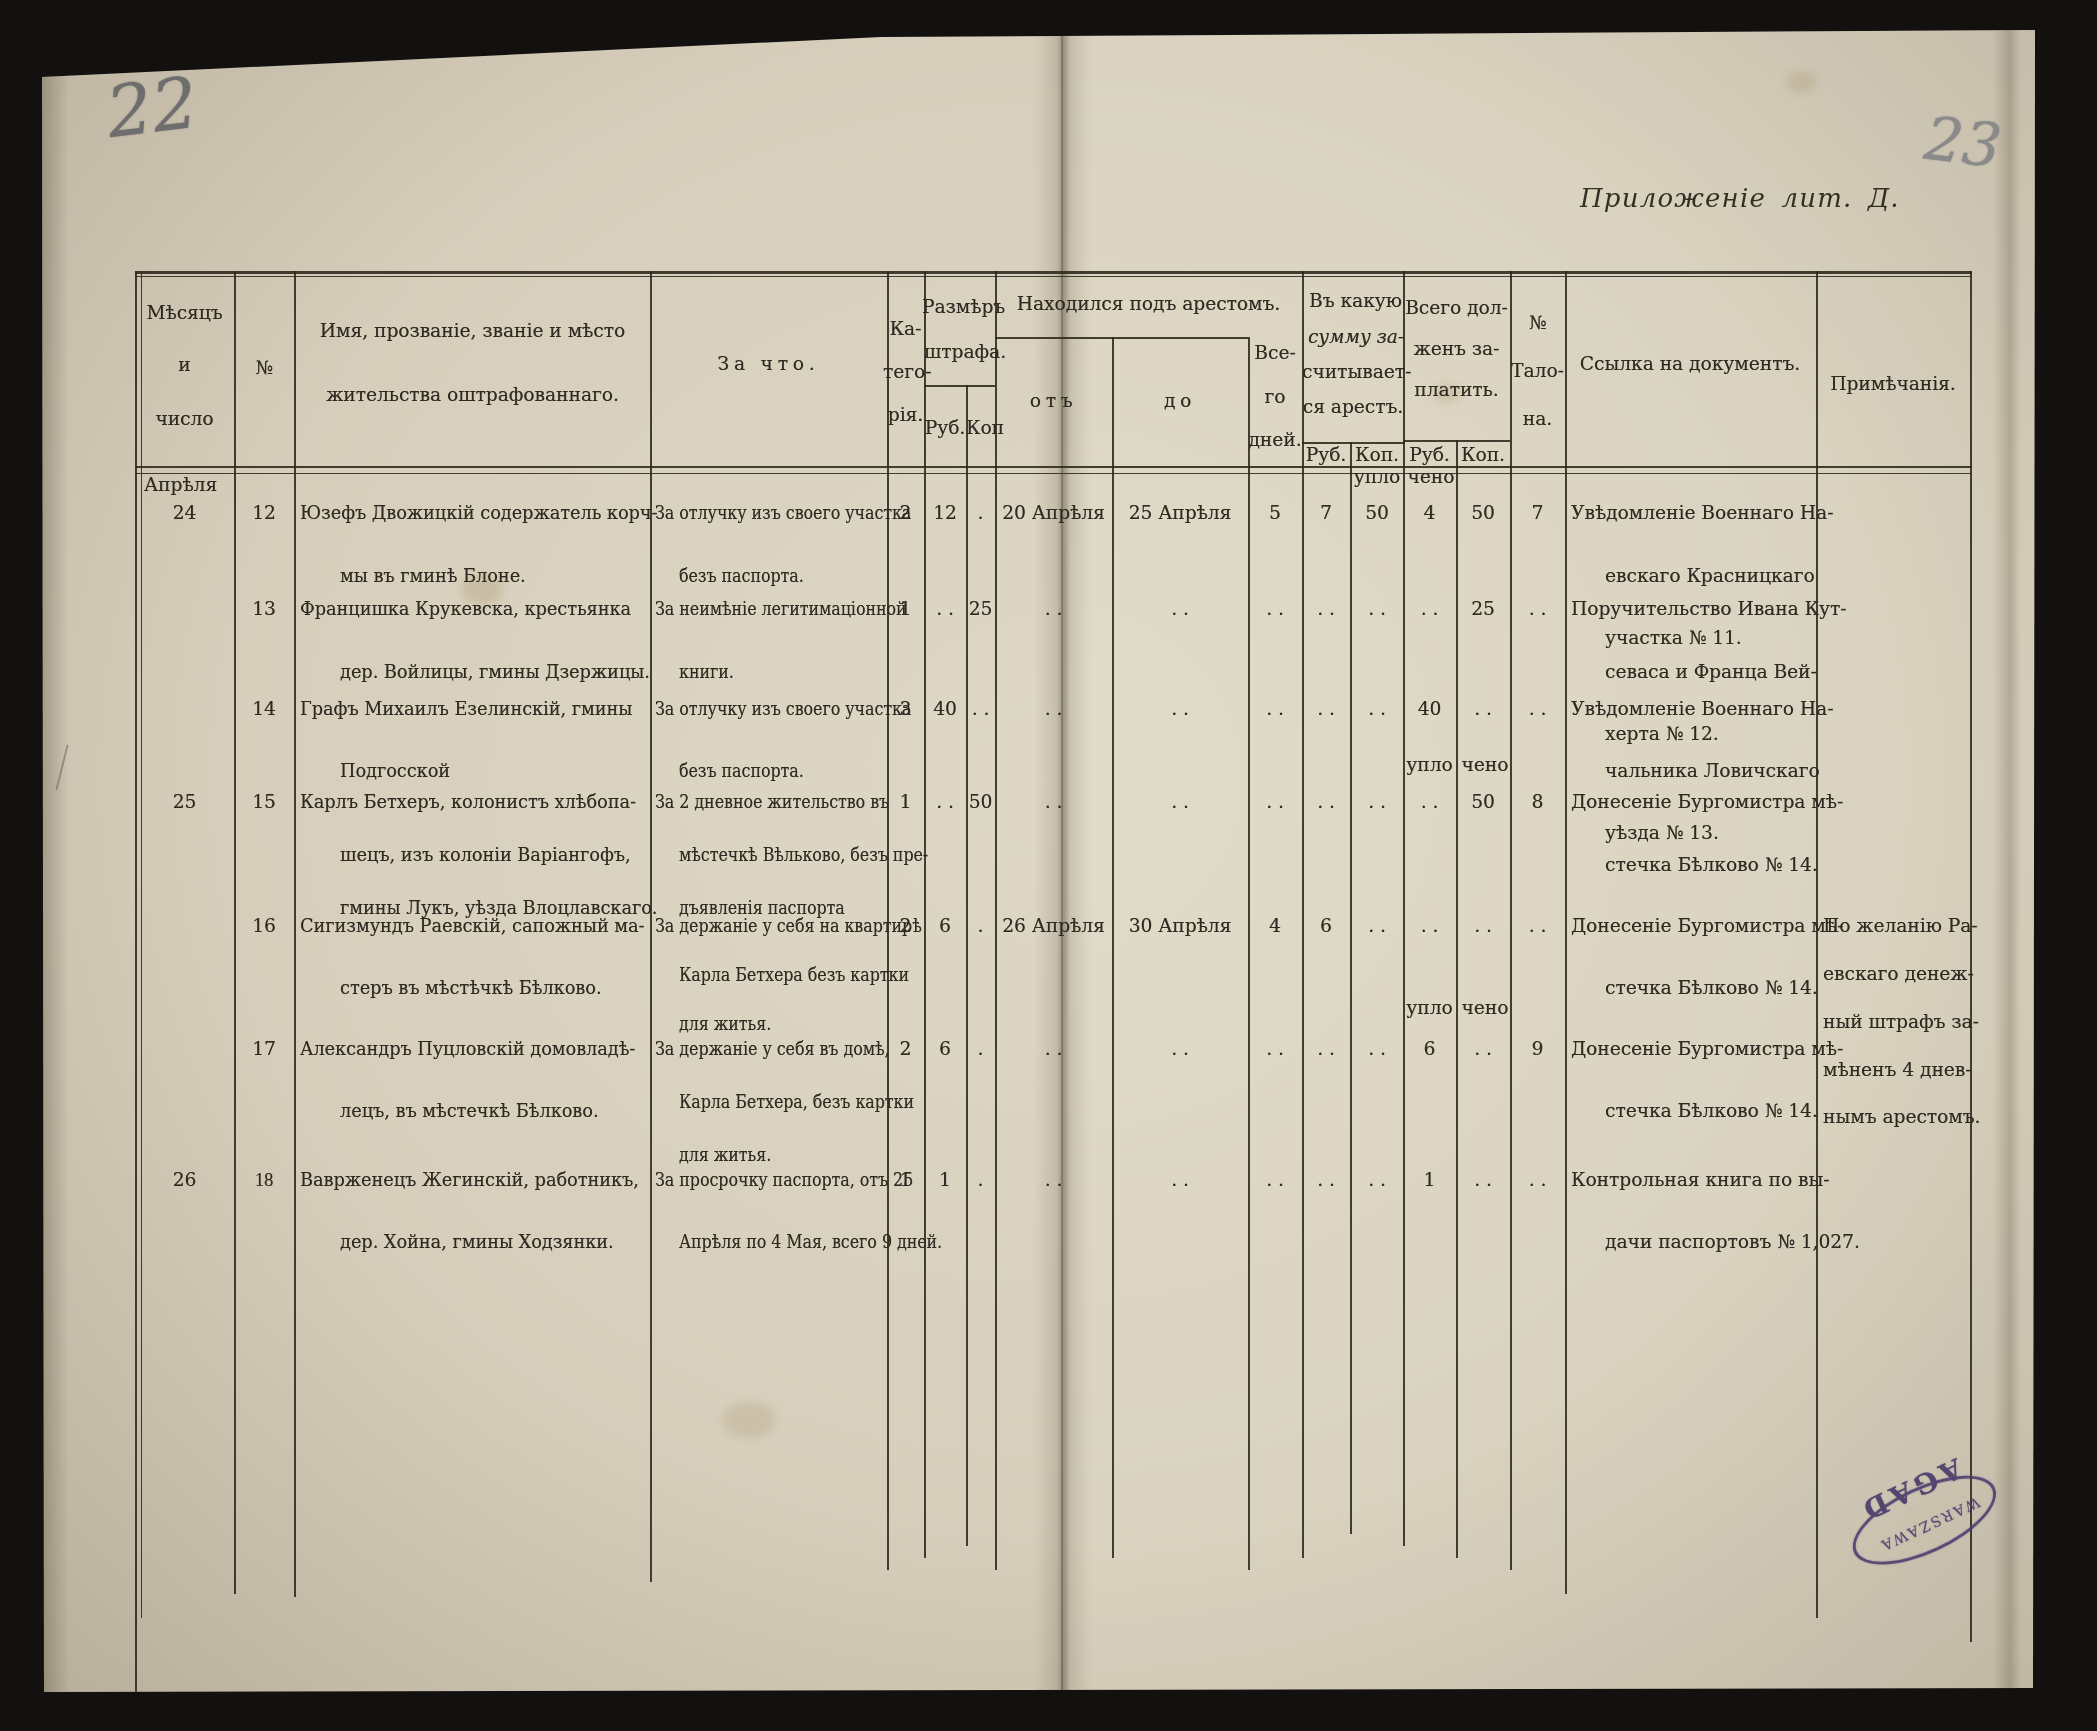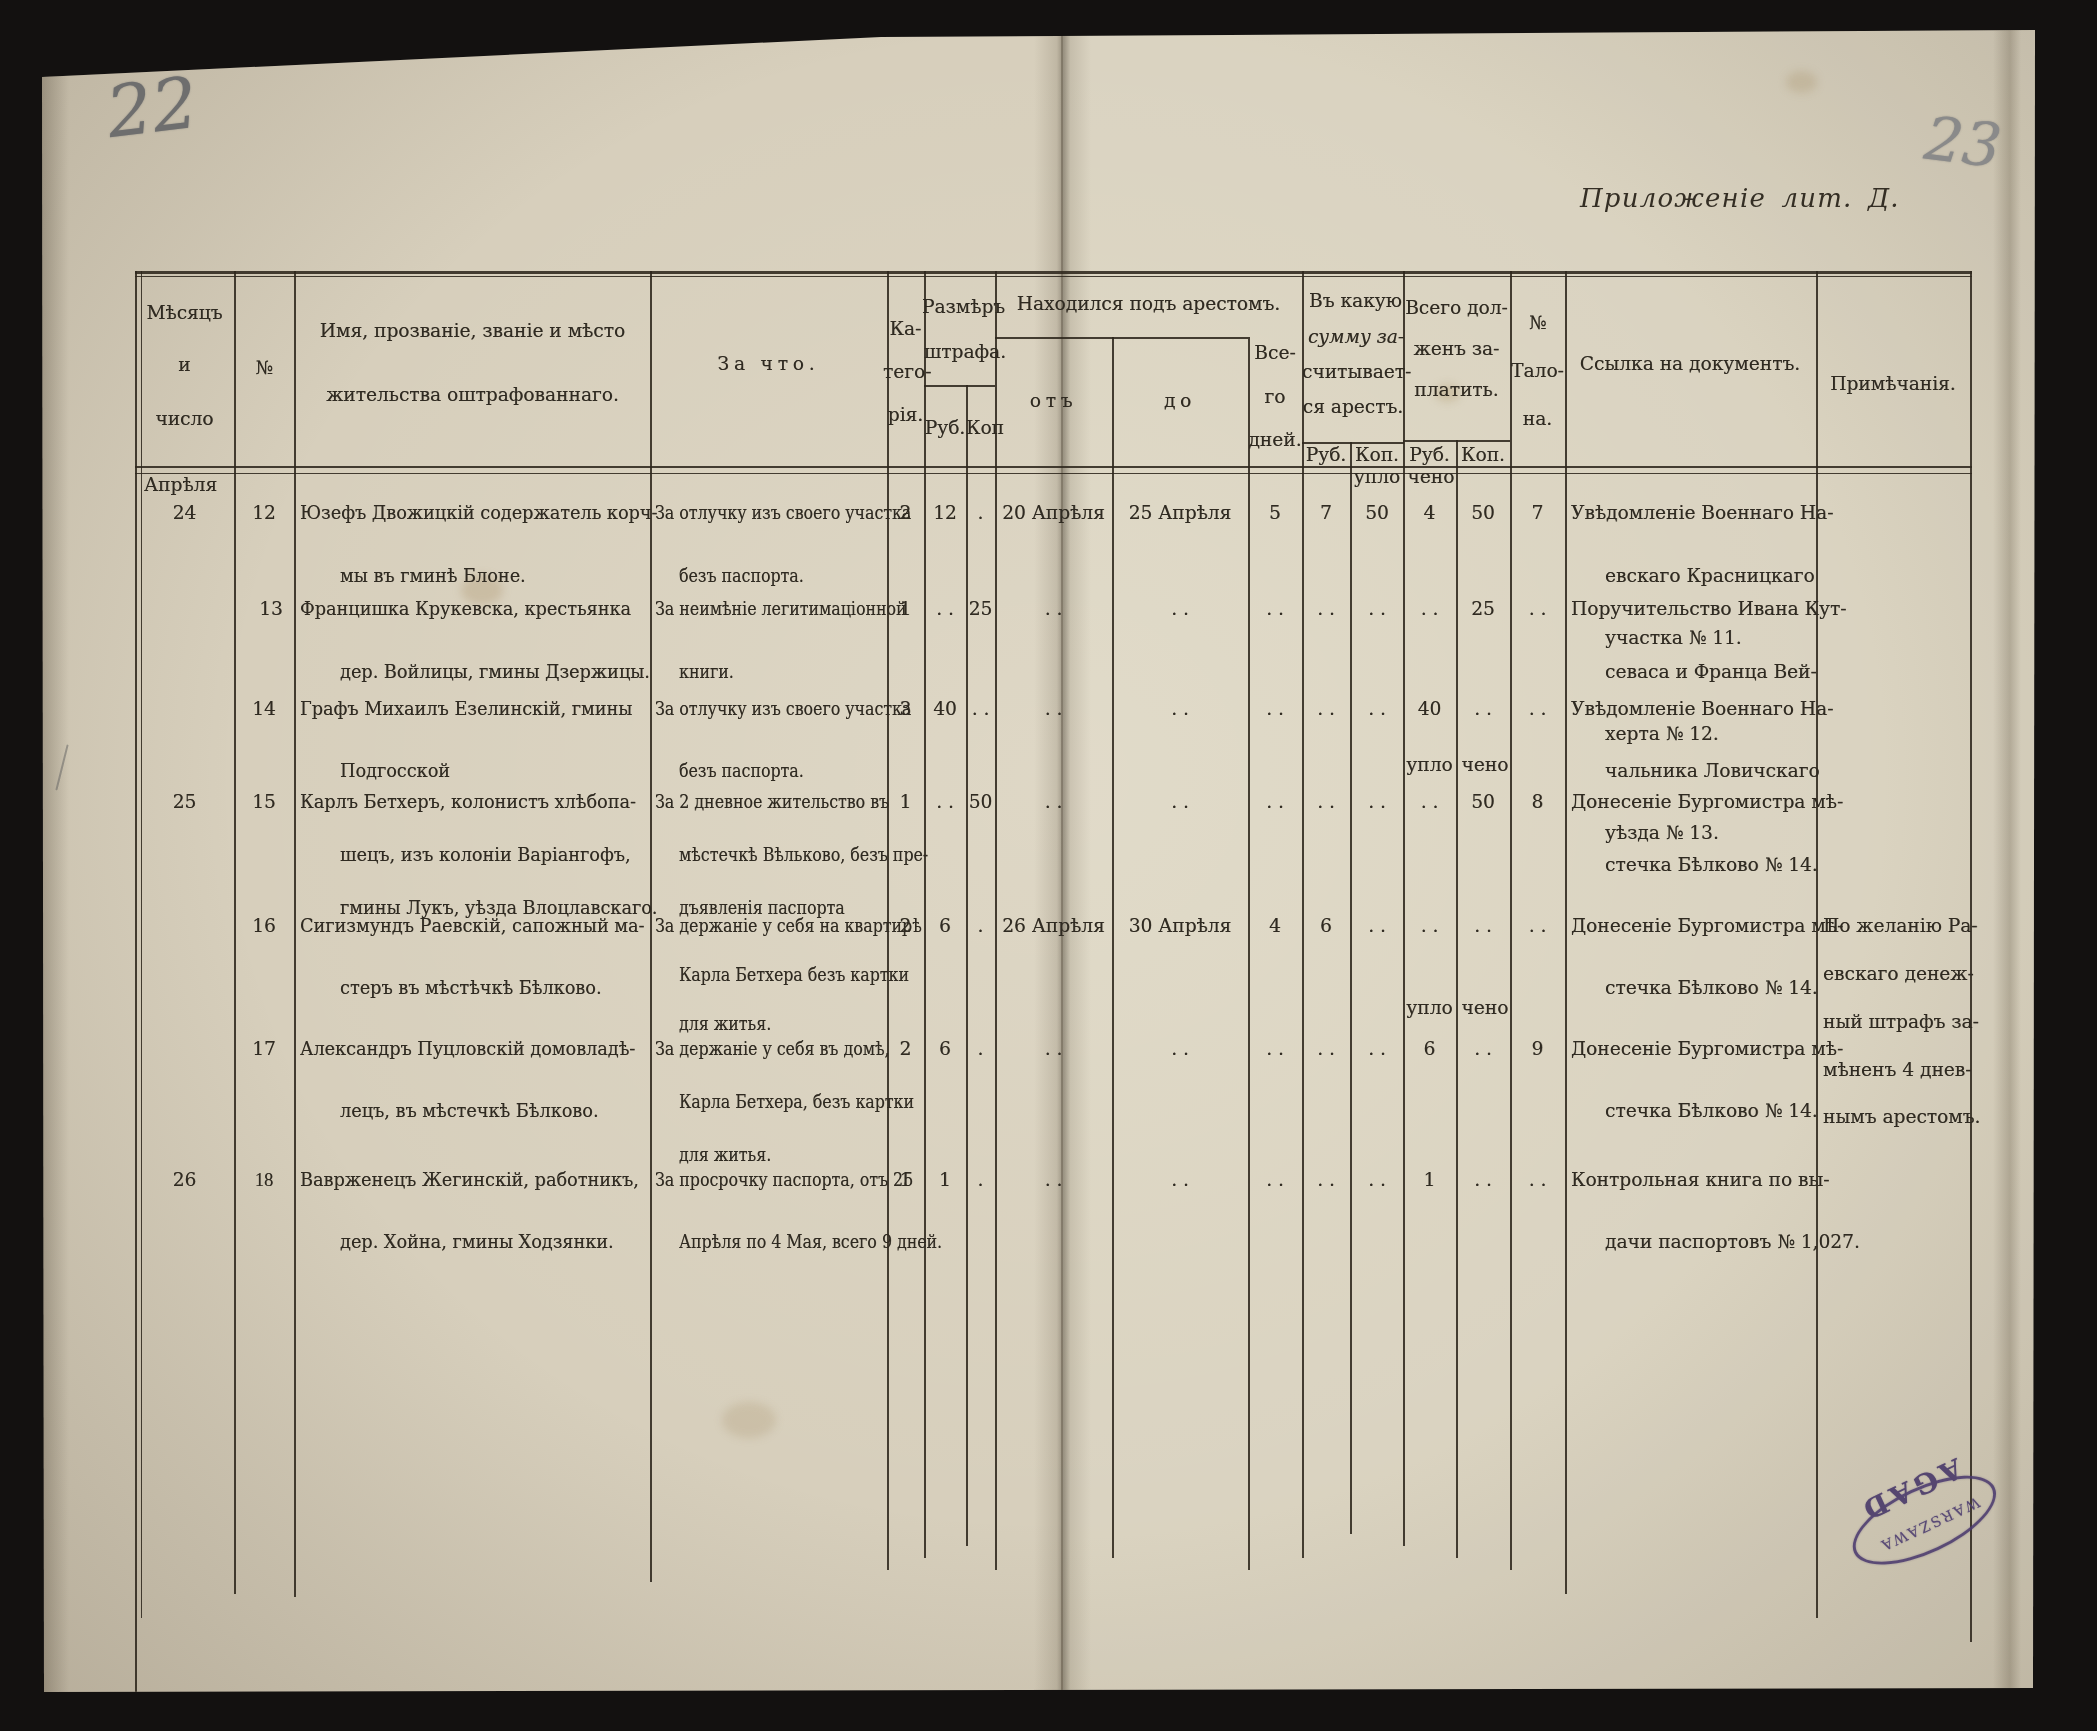--- a/index.html
+++ b/index.html
@@ -156,21 +156,21 @@
   <div class="t vc" style="left:1248px;top:503px;width:54px;">5</div>
   <div class="t vc" style="left:1302px;top:503px;width:48px;">7</div>
   <div class="t vc" style="left:1350px;top:503px;width:54px;">50</div>
   <div class="t vc" style="left:1403px;top:503px;width:53px;">4</div>
   <div class="t vc" style="left:1456px;top:503px;width:54px;">50</div>
   <div class="t vc" style="left:1510px;top:503px;width:55px;">7</div>
   <div class="t" style="left:1571px;top:503px;">Увѣдомленіе Военнаго На-</div>
   <div class="t" style="left:1605px;top:566px;">евскаго  Красницкаго</div>
   <div class="t" style="left:1605px;top:628px;">участка № 11.</div>
 
-  <div class="t hc" style="left:234px;top:599px;width:74px;">13</div>
+  <div class="t hc" style="left:234px;top:599px;width:60px;">13</div>
   <div class="t nm" style="left:300px;top:599px;">Францишка Крукевска, крестьянка</div>
   <div class="t nm" style="left:340px;top:662px;">дер. Войлицы, гмины Дзержицы.</div>
   <div class="t of" style="left:655px;top:599px;">За  неимѣніе  легитимаціонной</div>
   <div class="t of" style="left:679px;top:662px;">книги.</div>
   <div class="t vc" style="left:887px;top:599px;width:37px;">1</div>
   <div class="t vc" style="left:924px;top:599px;width:42px;">. .</div>
   <div class="t vc" style="left:966px;top:599px;width:29px;">25</div>
   <div class="t vc" style="left:995px;top:599px;width:117px;">. .</div>
   <div class="t vc" style="left:1112px;top:599px;width:136px;">. .</div>
   <div class="t vc" style="left:1248px;top:599px;width:54px;">. .</div>

